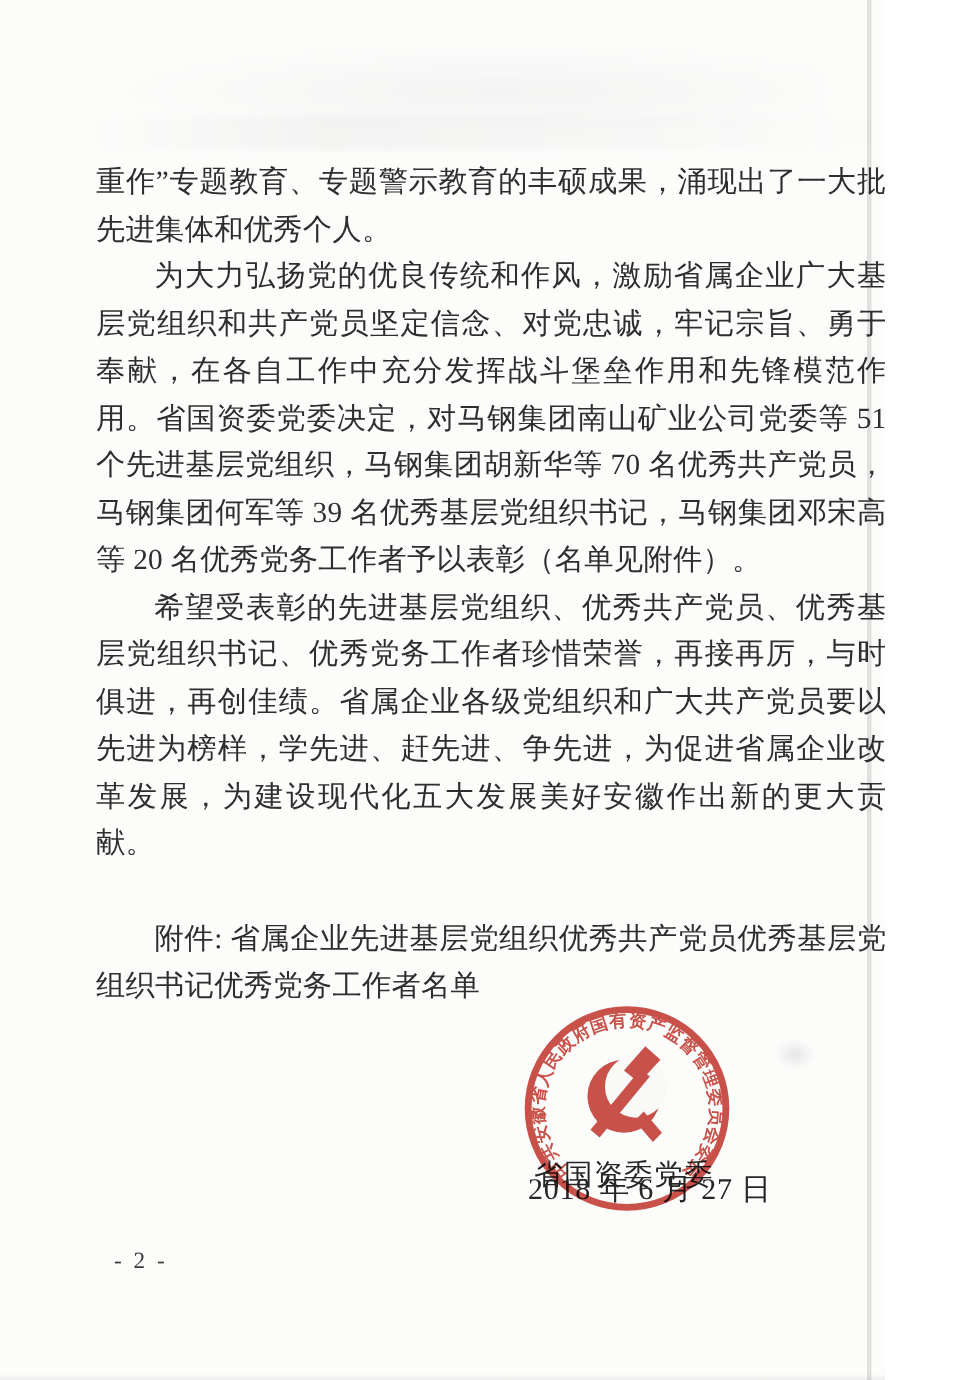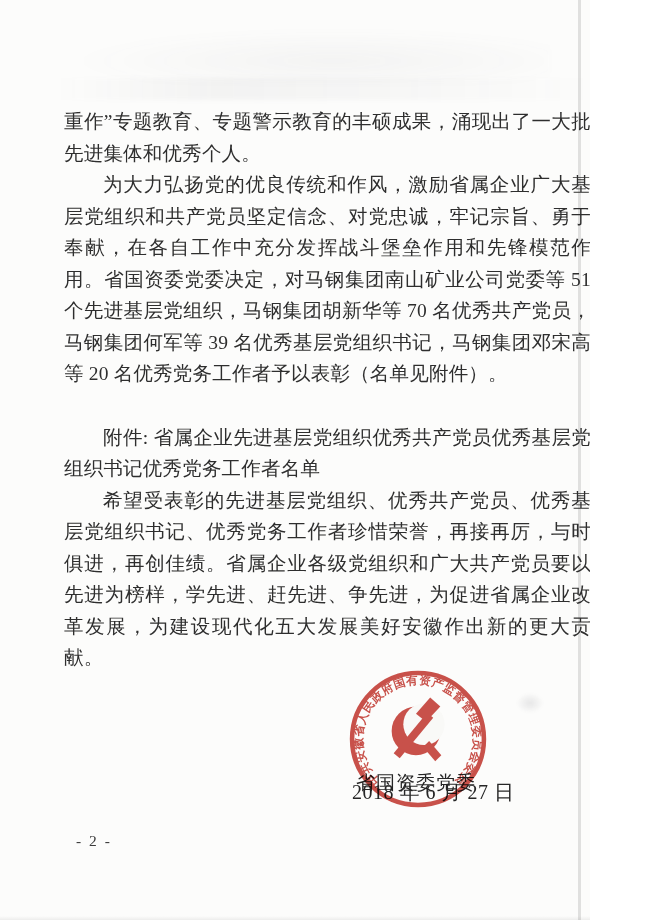--- a/index.html
+++ b/index.html
@@ -117,22 +117,22 @@
 
   <div class="smudge s1"></div>
   <div class="smudge s2"></div>
   <div class="smudge s3"></div>
   <div class="edge-right"></div>
   <div class="edge-bottom"></div>
 
   <div class="content">
     <p>重作”专题教育、专题警示教育的丰硕成果，涌现出了一大批先进集体和优秀个人。</p>
     <p class="indent">为大力弘扬党的优良传统和作风，激励省属企业广大基层党组织和共产党员坚定信念、对党忠诚，牢记宗旨、勇于奉献，在各自工作中充分发挥战斗堡垒作用和先锋模范作用。省国资委党委决定，对马钢集团南山矿业公司党委等 51 个先进基层党组织，马钢集团胡新华等 70 名优秀共产党员，马钢集团何军等 39 名优秀基层党组织书记，马钢集团邓宋高等 20 名优秀党务工作者予以表彰（名单见附件）。</p>
+    <p class="indent">希望受表彰的先进基层党组织、优秀共产党员、优秀基层党组织书记、优秀党务工作者珍惜荣誉，再接再厉，与时俱进，再创佳绩。省属企业各级党组织和广大共产党员要以先进为榜样，学先进、赶先进、争先进，为促进省属企业改革发展，为建设现代化五大发展美好安徽作出新的更大贡献。</p>
     <p class="indent attachment">附件: 省属企业先进基层党组织优秀共产党员优秀基层党组织书记优秀党务工作者名单</p>
-    <p class="indent">希望受表彰的先进基层党组织、优秀共产党员、优秀基层党组织书记、优秀党务工作者珍惜荣誉，再接再厉，与时俱进，再创佳绩。省属企业各级党组织和广大共产党员要以先进为榜样，学先进、赶先进、争先进，为促进省属企业改革发展，为建设现代化五大发展美好安徽作出新的更大贡献。</p>
   </div>
 
   <div class="signature">省国资委党委</div>
 
   <div class="doc-date">2018 年 6 月 27 日</div>
 
   <svg class="seal" viewBox="0 0 142 142" xmlns="http://www.w3.org/2000/svg">
 
     <circle cx="71" cy="71" r="65" fill="none" stroke-width="4.5" stroke="#c43a32"></circle>
 

